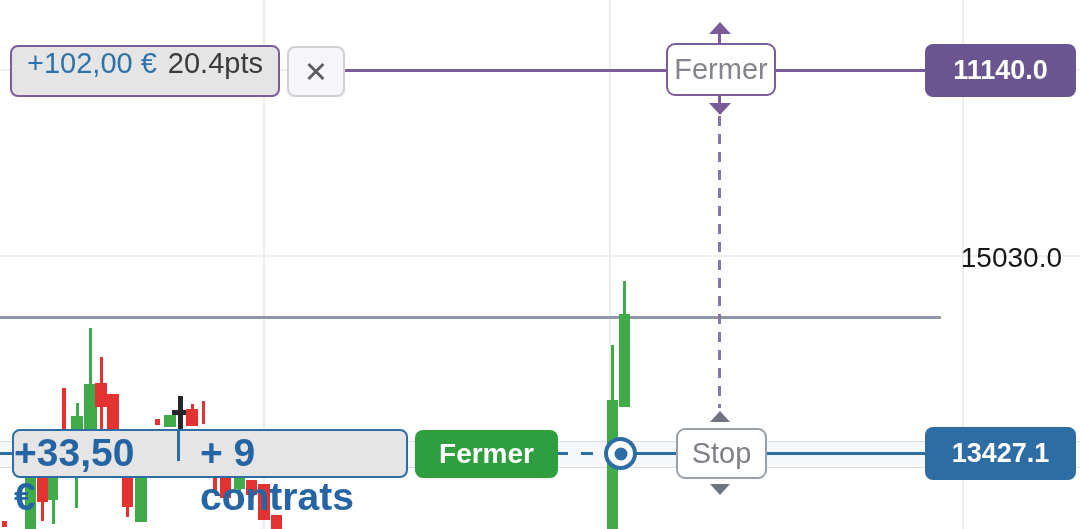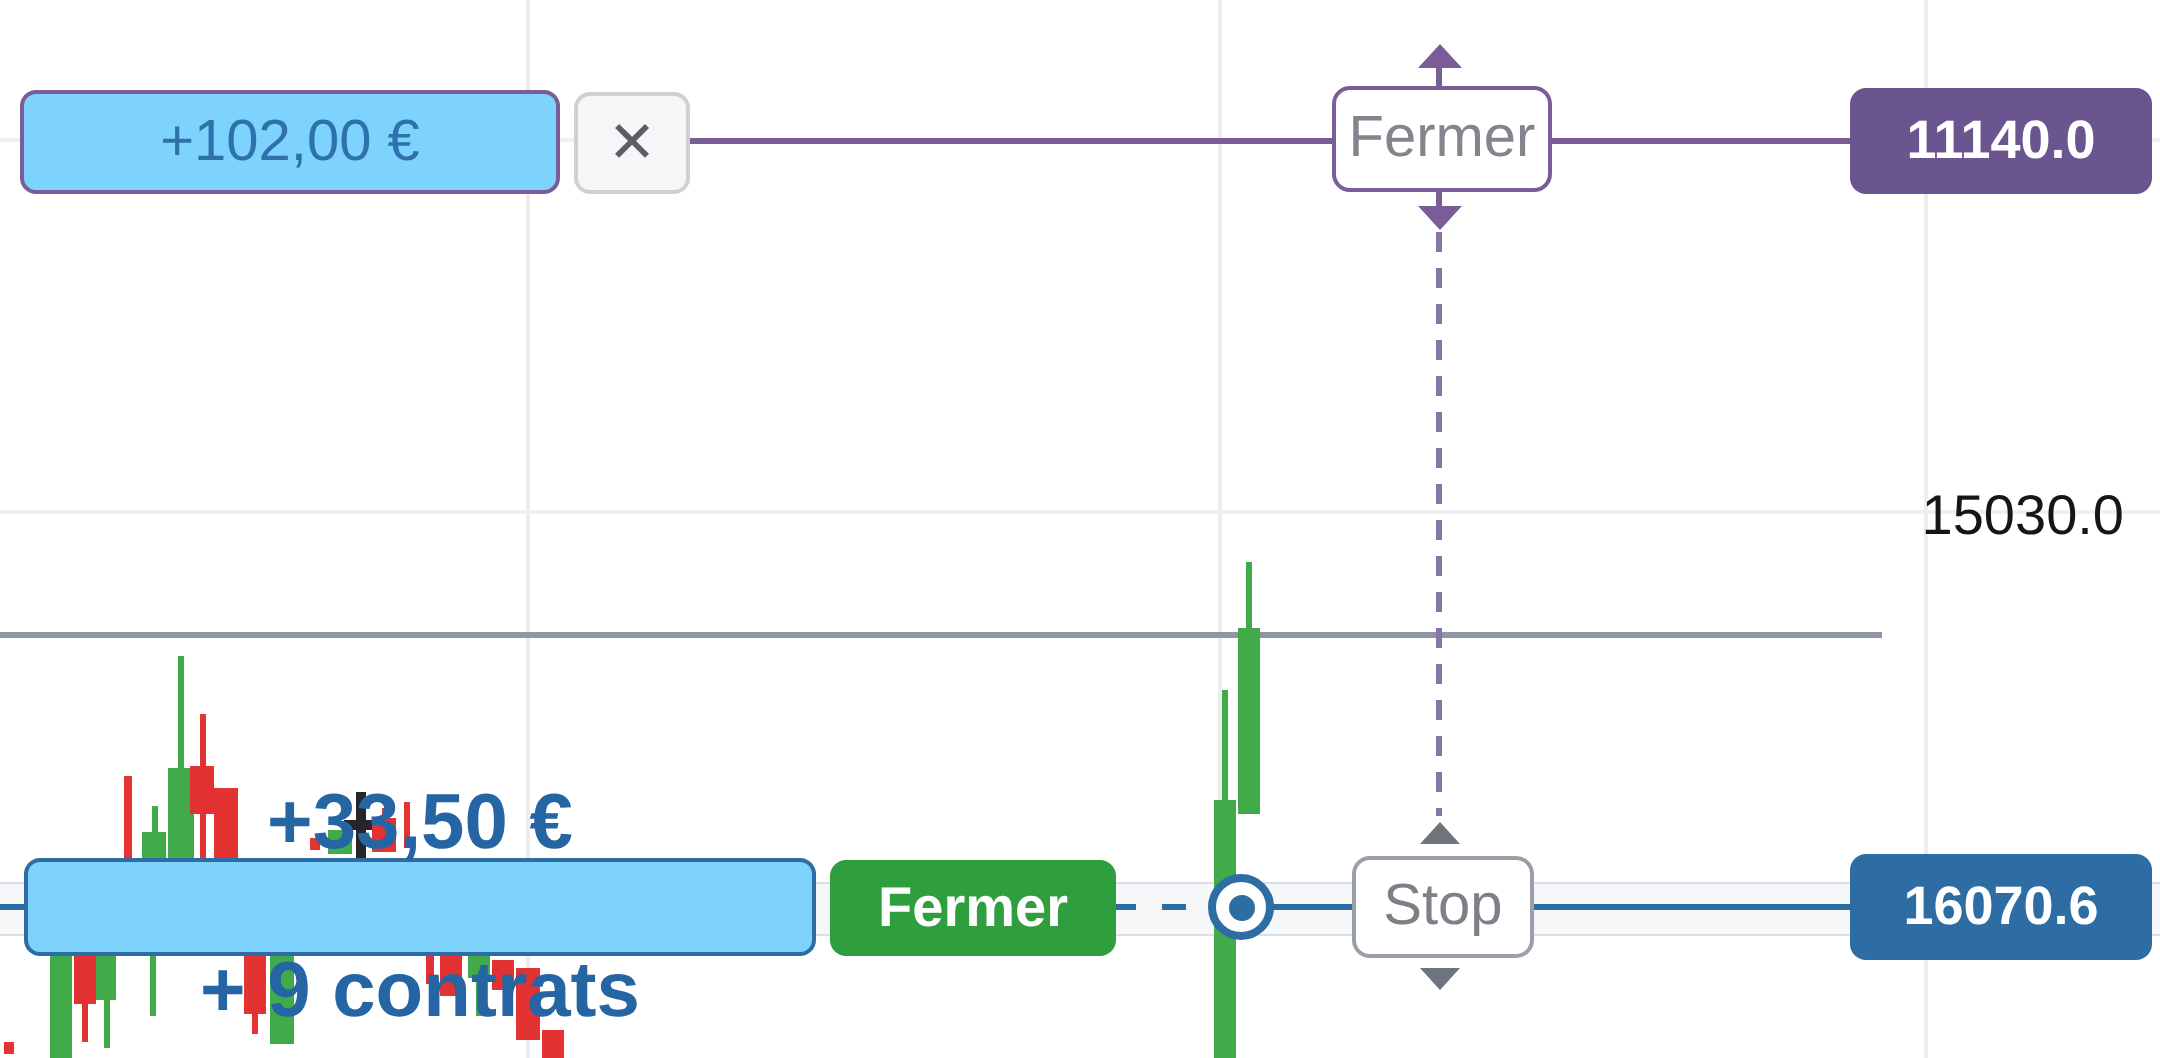--- a/index.html
+++ b/index.html
@@ -25,21 +25,21 @@
   .vdash{position:absolute;left:718px;top:116px;width:3px;height:292px;z-index:3;
     background:repeating-linear-gradient(180deg,var(--purple-dash,#8576a6) 0 10px,transparent 10px 18px);}
   .stem{position:absolute;width:3px;background:var(--purple,#7a5c99);z-index:3;}
   
   .tri{position:absolute;width:0;height:0;z-index:5;}
   .tri.up.purple{border-left:11px solid transparent;border-right:11px solid transparent;border-bottom:12px solid var(--purple,#7a5c99);}
   .tri.down.purple{border-left:11px solid transparent;border-right:11px solid transparent;border-top:12px solid var(--purple,#7a5c99);}
   .tri.up.gray{border-left:10px solid transparent;border-right:10px solid transparent;border-bottom:11px solid var(--arrow-gray,#6e747e);}
   .tri.down.gray{border-left:10px solid transparent;border-right:10px solid transparent;border-top:11px solid var(--arrow-gray,#6e747e);}
   
-  .pnl-box{position:absolute;background:#7dd3fc;display:flex;align-items:center;justify-content:center;z-index:6;box-sizing:border-box;flex-direction:column;}
+  .pnl-box{position:absolute;background:#e5e5e5;display:flex;justify-content:center;z-index:6;box-sizing:border-box;}
   .limit-pnl{left:10px;top:45px;width:270px;height:52px;border:2.5px solid var(--purple,#7a5c99);border-radius:8px;gap:11px;}
   .limit-pnl .pnl{color:var(--blue-text,#2d72aa);font-size:29px;font-weight:500;}
   .limit-pnl .pts{color:#3a3a3e;font-size:29px;font-weight:500;}
   .close-btn{position:absolute;left:287px;top:46px;width:58px;height:51px;background:#f6f6f8;
     border:2.5px solid #cfcfd4;border-radius:8px;z-index:6;display:flex;align-items:center;justify-content:center;
     color:#5d5d64;font-size:29px;font-weight:700;padding:0;cursor:pointer;box-sizing:border-box;font-family:inherit;}
   .handle-box{position:absolute;background:#fff;display:flex;align-items:center;justify-content:center;z-index:6;box-sizing:border-box;font-size:29px;}
   .limite-box{left:666px;top:43px;width:110px;height:53px;border:2.5px solid var(--purple,#7a5c99);border-radius:9px;color:var(--label-gray,#84848c);}
   .stop-box{left:676px;top:428px;width:91px;height:51px;border:2.5px solid #9aa0a8;border-radius:9px;color:#7f7f88;}
   
@@ -128,36 +128,37 @@
   <div class="tri up gray" style="left:710px;top:411px"></div>
   <div class="tri down gray" style="left:710px;top:484px"></div>
 
   <div class="stop-line" style="left:0;width:12px"></div>
   <div class="stop-dashes"></div>
   <div class="stop-line" style="left:636px;width:42px"></div>
   <div class="stop-line" style="left:766px;width:166px"></div>
 
   <div class="pnl-box limit-pnl">
     <span class="pnl">+102,00 €</span>
+    <span class="pts">20.4pts</span>
   </div>
 
   <button class="close-btn">
     <span>✕</span>
   </button>
 
   <div class="handle-box limite-box">
     <span>Fermer</span>
   </div>
 
   <div class="badge purple">
     <span>11140.0</span>
   </div>
   <div class="axis-label">15030.0</div>
   <div class="badge blue">
-    <span>16070.6</span>
+    <span>13427.1</span>
   </div>
 
   <div class="pnl-box position-pnl">
     <span class="txt">+33,50 €</span>
     <span class="divider"></span>
     <span class="txt">+ 9 contrats</span>
   </div>
 
   <button class="fermer-btn">
     <span>Fermer</span>

